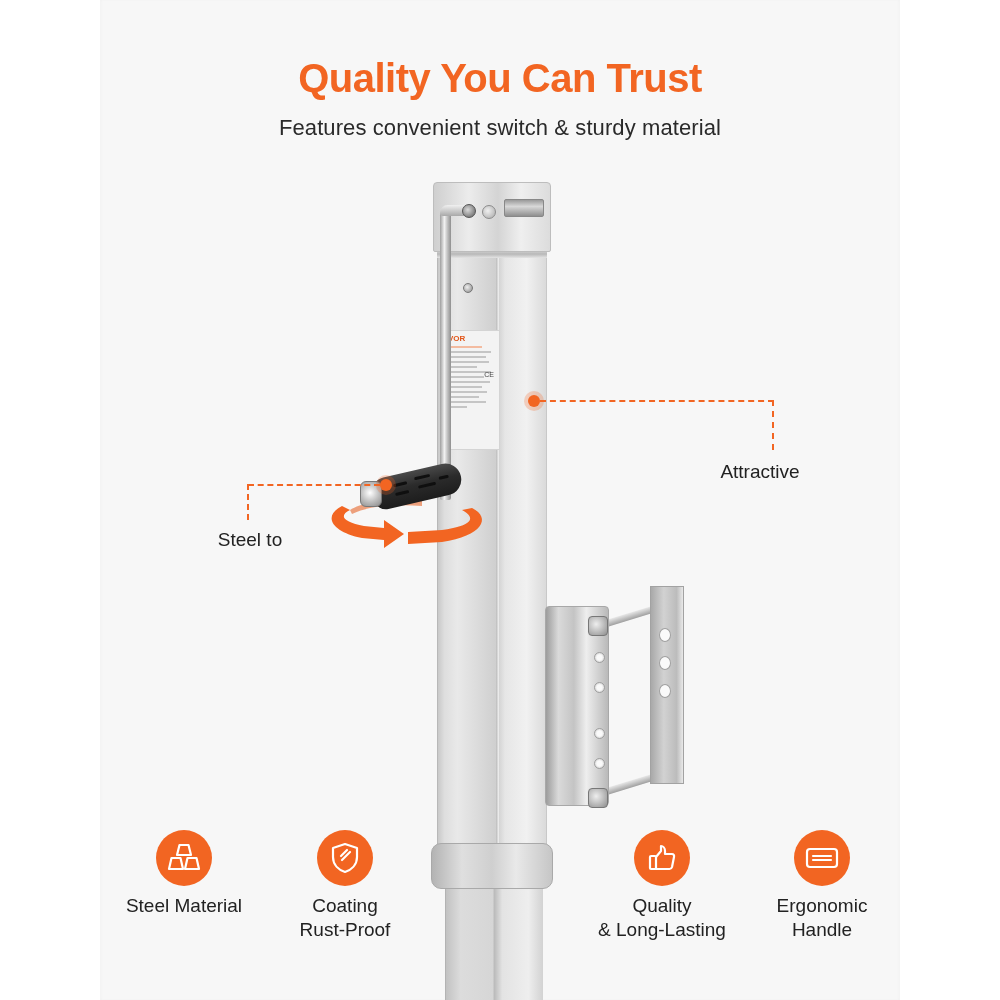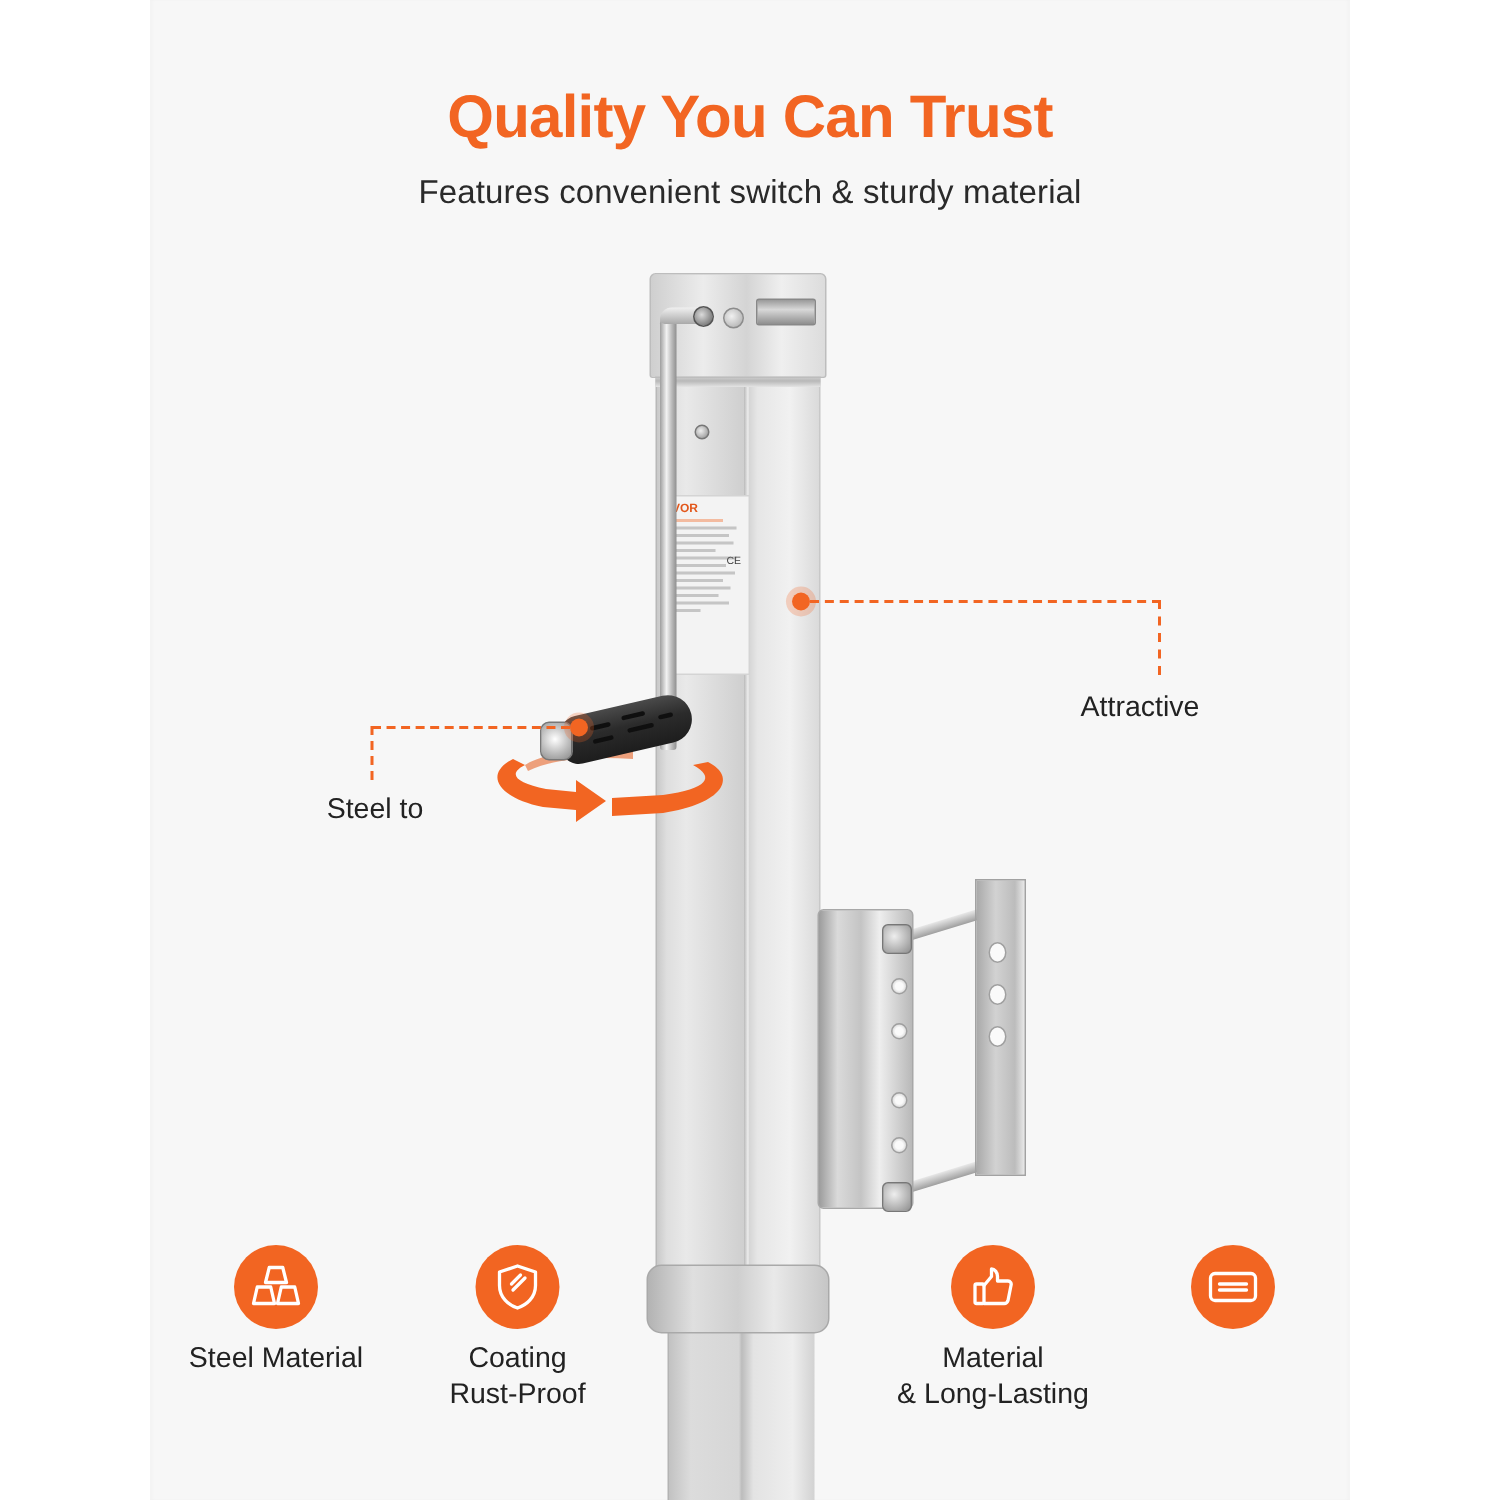--- a/index.html
+++ b/index.html
@@ -277,26 +277,30 @@
 </div>
 
 <div class="feature" style="left:572px;">
   <div class="circle">
     <svg width="30" height="30" viewBox="0 0 30 30" fill="none" stroke="#fff" stroke-width="2.2" stroke-linejoin="round" stroke-linecap="round">
       <rect x="3" y="13" width="6" height="13" rx="1"></rect>
       <path d="M9 14 L14 8 V3 C16 3 18 5 18 8 V11 H25 C26.5 11 27.5 12.5 27 14 L25 24 C24.6 25.3 23.6 26 22.5 26 H9"></path>
     </svg>
   </div>
   <div class="label">
-    <div>Material</div>
+    <div>Quality</div>
     <div>&amp; Long-Lasting</div>
   </div>
 </div>
 
 <div class="feature" style="left:732px;">
   <div class="circle">
     <svg width="34" height="22" viewBox="0 0 34 22" fill="none" stroke="#fff" stroke-width="2.2" stroke-linejoin="round" stroke-linecap="round">
       <rect x="2" y="2" width="30" height="18" rx="3"></rect>
       <path d="M8 9 H26"></path>
       <path d="M8 13 H26"></path>
     </svg>
   </div>
+  <div class="label">
+    <div>Ergonomic</div>
+    <div>Handle</div>
+  </div>
 </div>
 
 </body></html>

